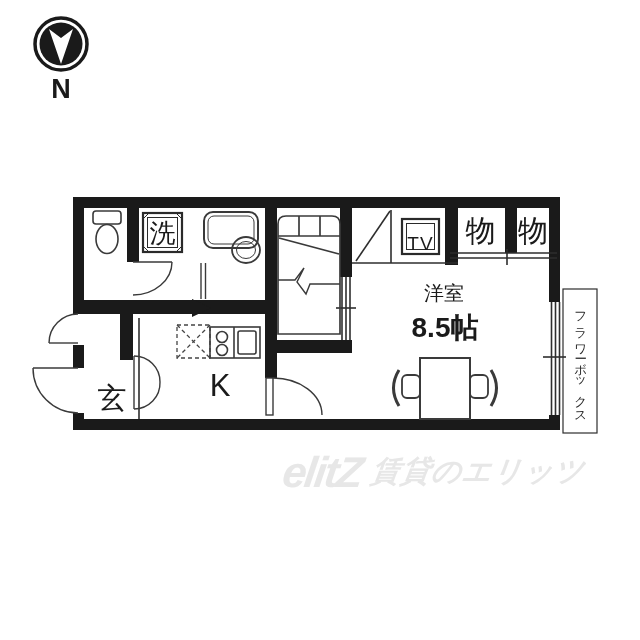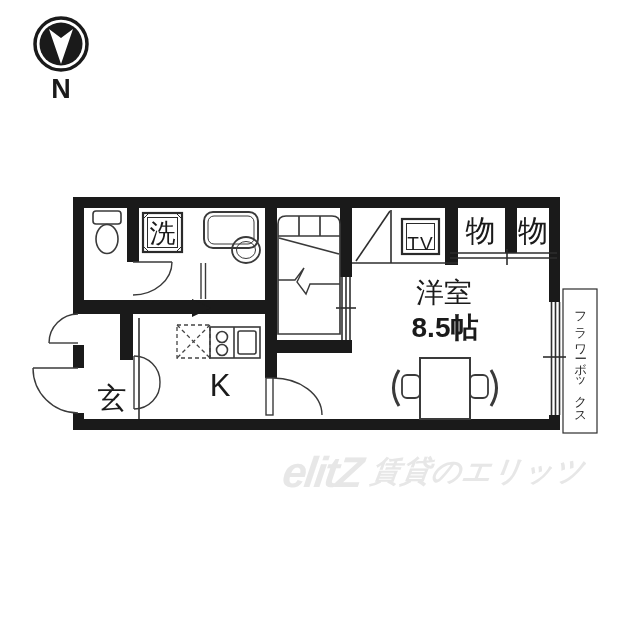--- a/index.html
+++ b/index.html
@@ -12,21 +12,21 @@
   .lbl{
     position:absolute;color:#1a1a1a;text-align:center;
     display:flex;align-items:center;justify-content:center;
     line-height:1;white-space:nowrap;
   }
   .lbl-n{left:39px;top:74px;width:44px;height:30px;font-size:27px;font-weight:bold;}
   .lbl-laundry{left:143px;top:215px;width:39px;height:36px;font-size:26px;}
   .lbl-tv{left:402px;top:220px;width:37px;height:46px;font-size:19px;letter-spacing:1px;}
   .lbl-storage1{left:456px;top:209px;width:49px;height:44px;font-size:30px;}
   .lbl-storage2{left:511px;top:209px;width:44px;height:44px;font-size:30px;}
-  .lbl-room{left:375px;top:276px;width:138px;height:33px;font-size:28px;font-weight:500;}
+  .lbl-room{left:375px;top:276px;width:138px;height:33px;font-size:20px;font-weight:500;}
   .lbl-size{left:375px;top:310px;width:140px;height:35px;font-size:28px;font-weight:700;}
   .lbl-genkan{left:86px;top:378px;width:52px;height:40px;font-size:29px;}
   .lbl-k{left:198px;top:365px;width:44px;height:40px;font-size:31px;}
   .lbl-flower{
     left:565px;top:292px;width:31px;height:138px;font-size:12.5px;
     writing-mode:vertical-rl;text-orientation:upright;letter-spacing:2px;
     color:#2a2a2a;
   }
   .watermark{
     position:absolute;left:283px;top:446px;height:52px;

